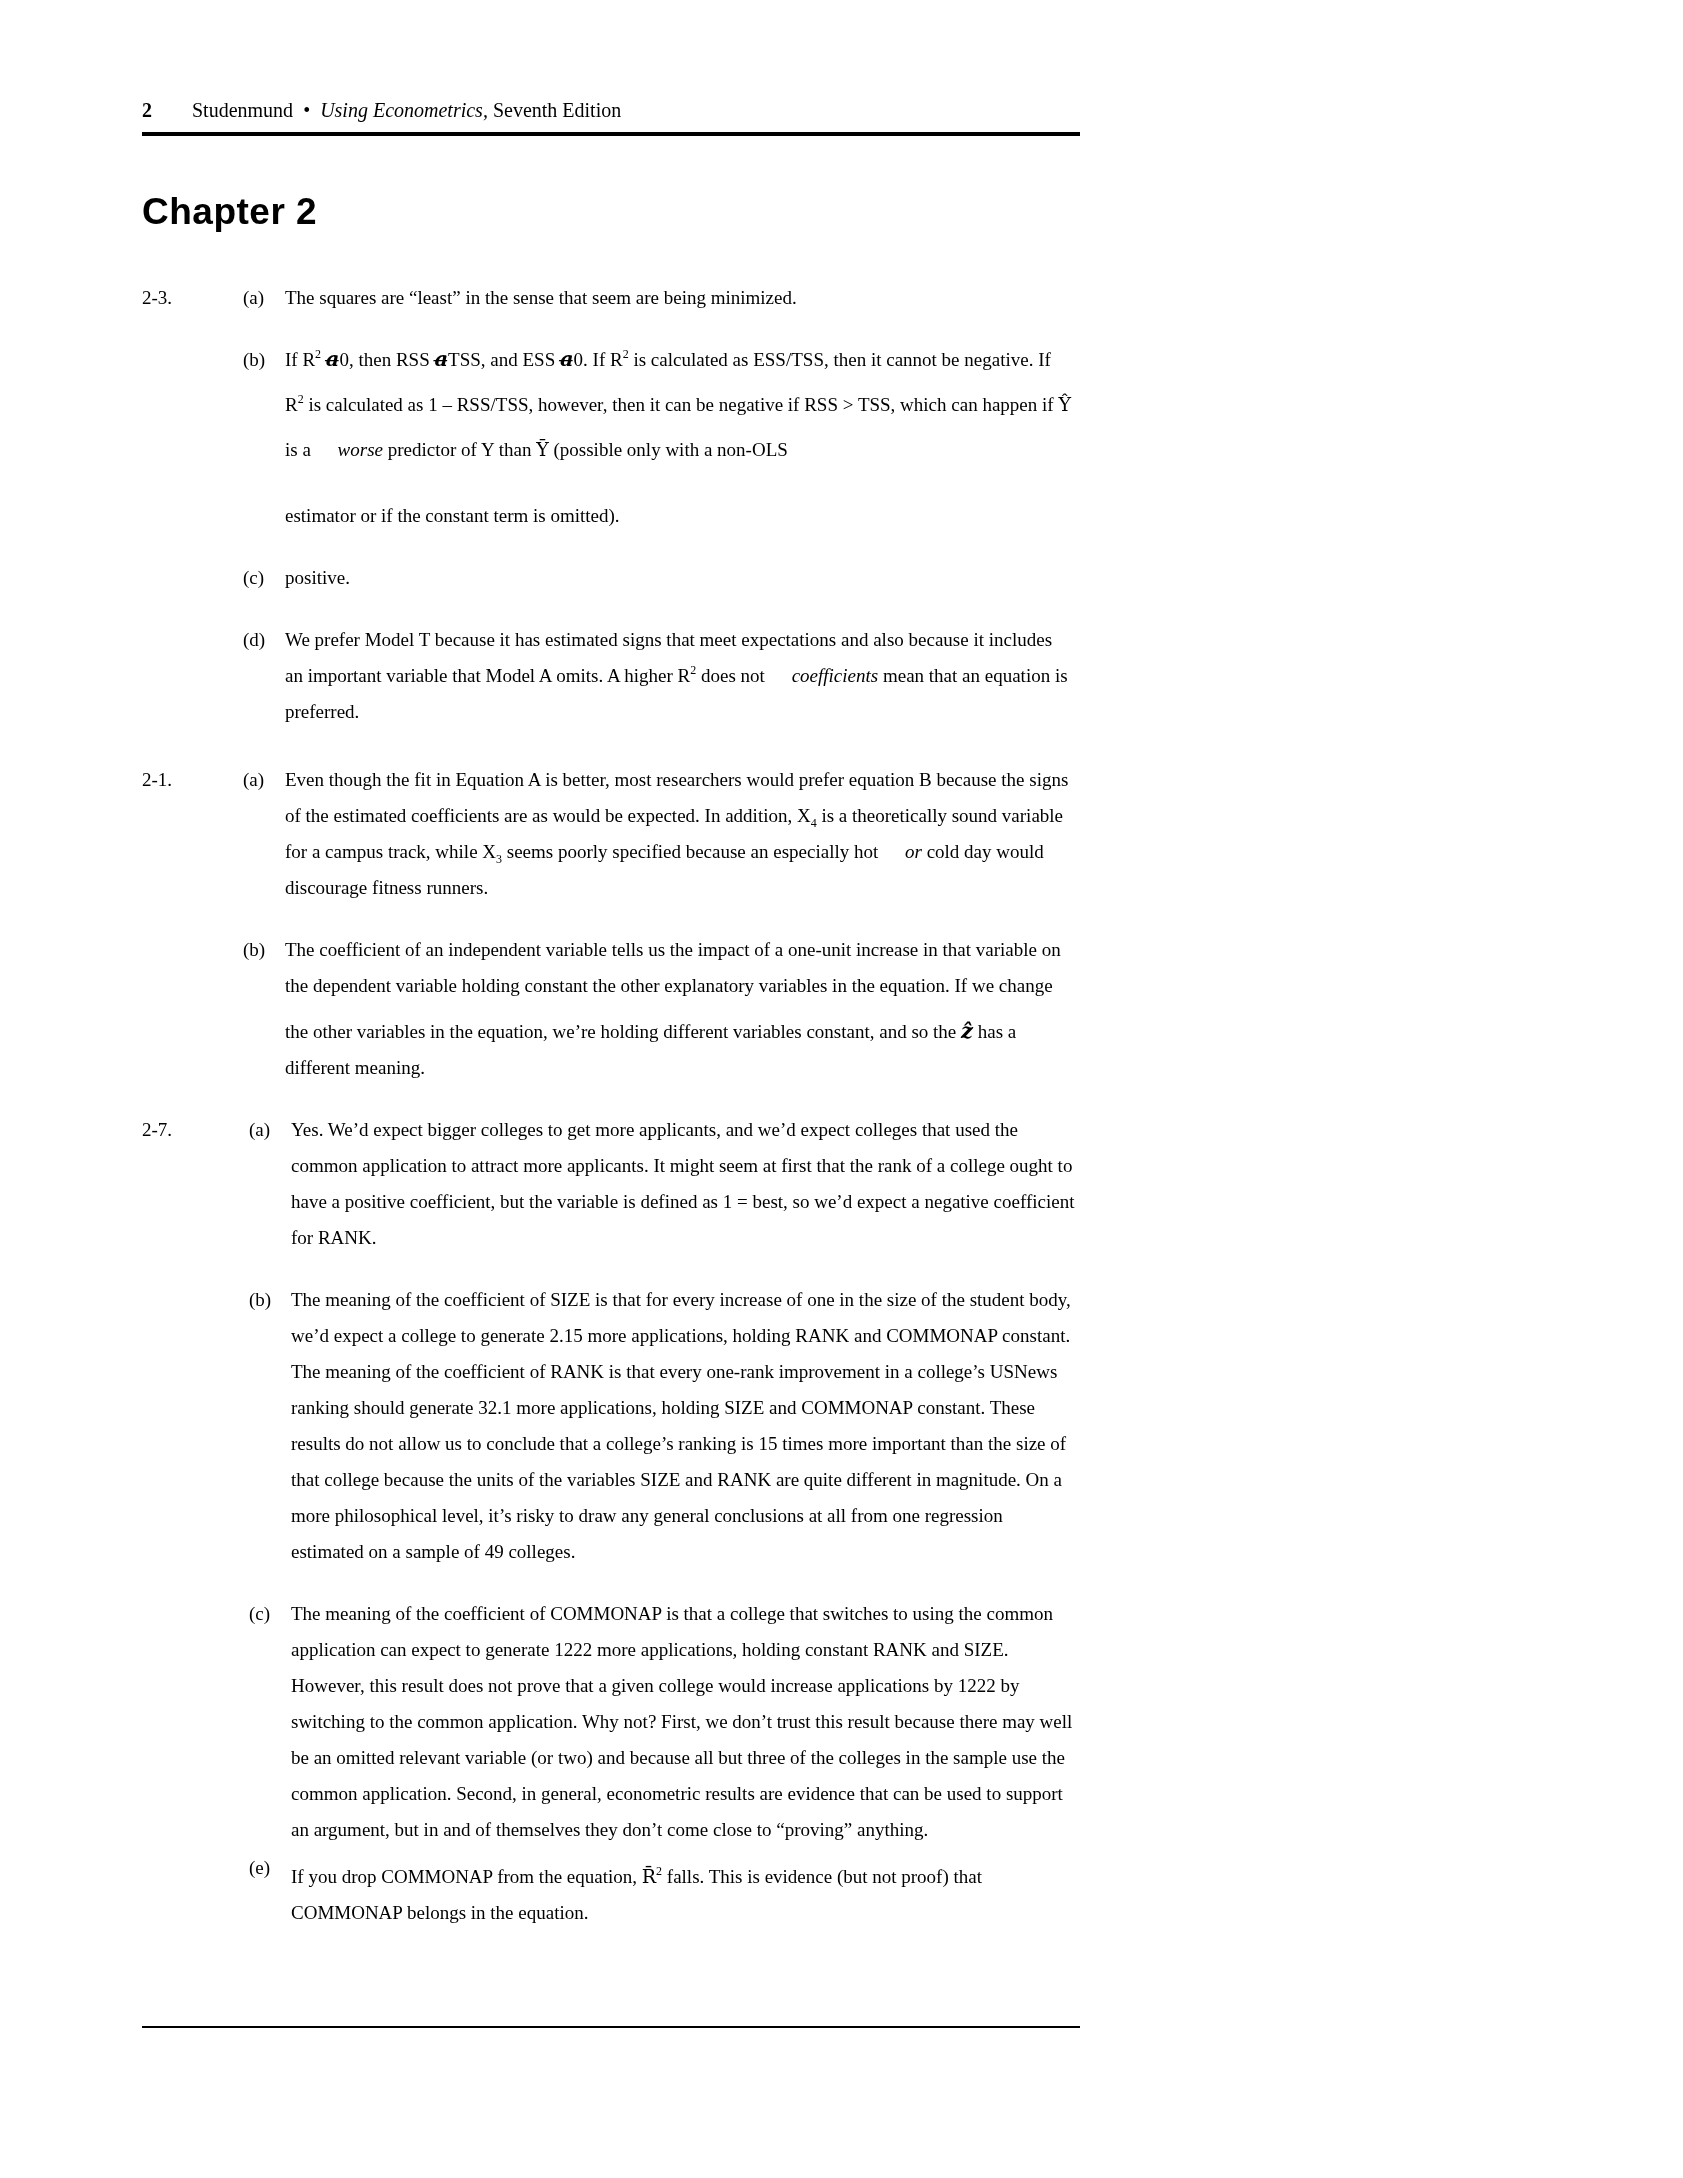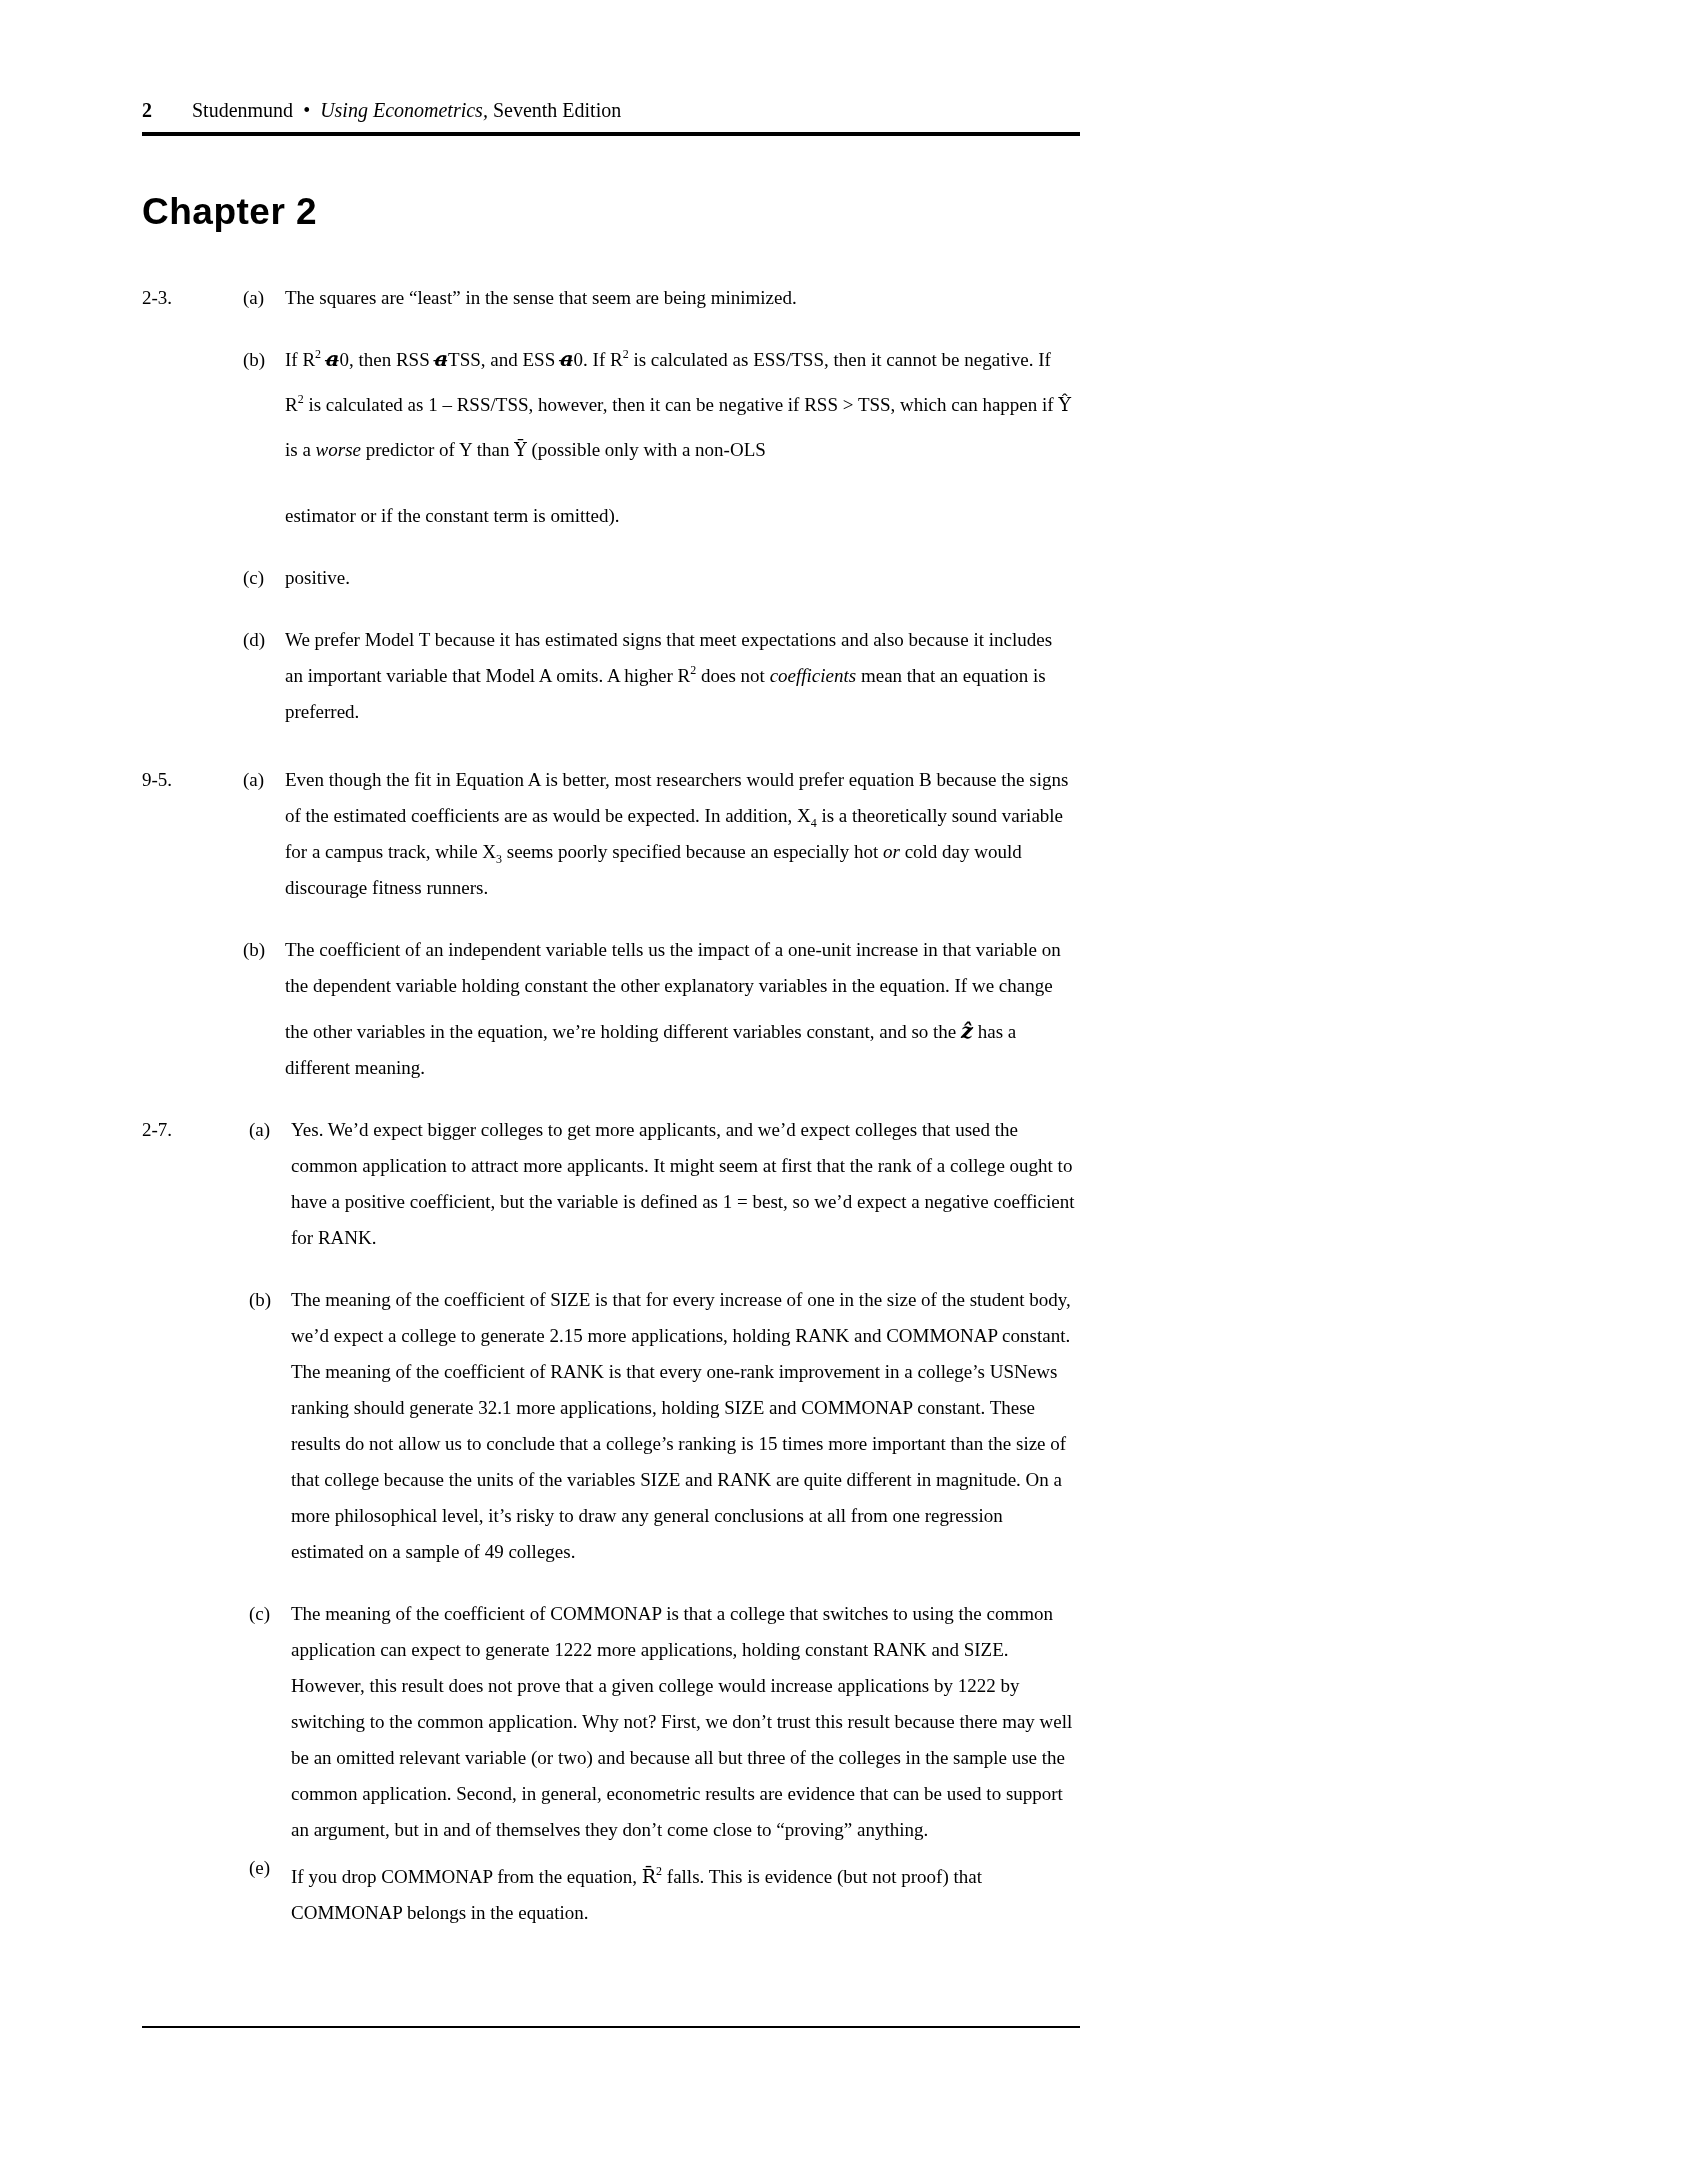--- a/index.html
+++ b/index.html
@@ -29,21 +29,21 @@
   .problem:nth-child(3) { margin-top:26px;gap:6px; }
   .pnum { width:101px; flex:none; font-size:19px; line-height:36px; }
   .parts { flex:1 1 auto; }
   .part { display:flex; align-items:flex-start; }
   .part + .part { margin-top:26px; }
   .problem:nth-child(3) .part:nth-child(4) { margin-top:2px; }
   .plabel { width:42px; flex:none; font-size:19px; line-height:36px; }
   .pbody { width:787px; flex:none; }
   .pbody p.para { margin:0; font-size:19px; line-height:36px; text-align:left; }
   .pbody p.para + p.para { margin-top:30px; }
-  .s-i { font-style:italic; }
+  .s-i { font-style:italic;margin-left:22px; }
   .s-sup { font-size:12px; position:relative; top:-8px; line-height:0; }
   .s-sub { font-size:12px; position:relative; top:5px; line-height:0; }
   .s-ne {
     font-family:"DejaVu Serif", serif; font-weight:bold; font-style:italic;
     font-size:21px; line-height:0;
   }
   .s-yhat, .s-ybar, .s-rbar {
     font-family:"DejaVu Serif", serif; display:inline-block; padding-top:8px;
   }
   .s-bhat {
@@ -91,21 +91,21 @@
           </div>
           <div class="part">
             <div class="plabel">(d)</div>
             <div class="pbody">
               <p class="para"><span>We prefer Model T because it has estimated signs that meet expectations and also because it includes an important variable that Model A omits. A higher R</span><span class="s-sup">2</span><span> does not </span><span class="s-i">coefficients</span><span> mean that an equation is preferred.</span></p>
             </div>
           </div>
         </div>
       </div>
       <div class="problem">
-        <div class="pnum">9-5.</div>
+        <div class="pnum">2-1.</div>
         <div class="parts">
           <div class="part">
             <div class="plabel">(a)</div>
             <div class="pbody">
               <p class="para"><span>Even though the fit in Equation A is better, most researchers would prefer equation B because the signs of the estimated coefficients are as would be expected. In addition, X</span><span class="s-sub">4</span><span> is a theoretically sound variable for a campus track, while X</span><span class="s-sub">3</span><span> seems poorly specified because an especially hot </span><span class="s-i">or</span><span> cold day would discourage fitness runners.</span></p>
             </div>
           </div>
           <div class="part">
             <div class="plabel">(b)</div>
             <div class="pbody">

